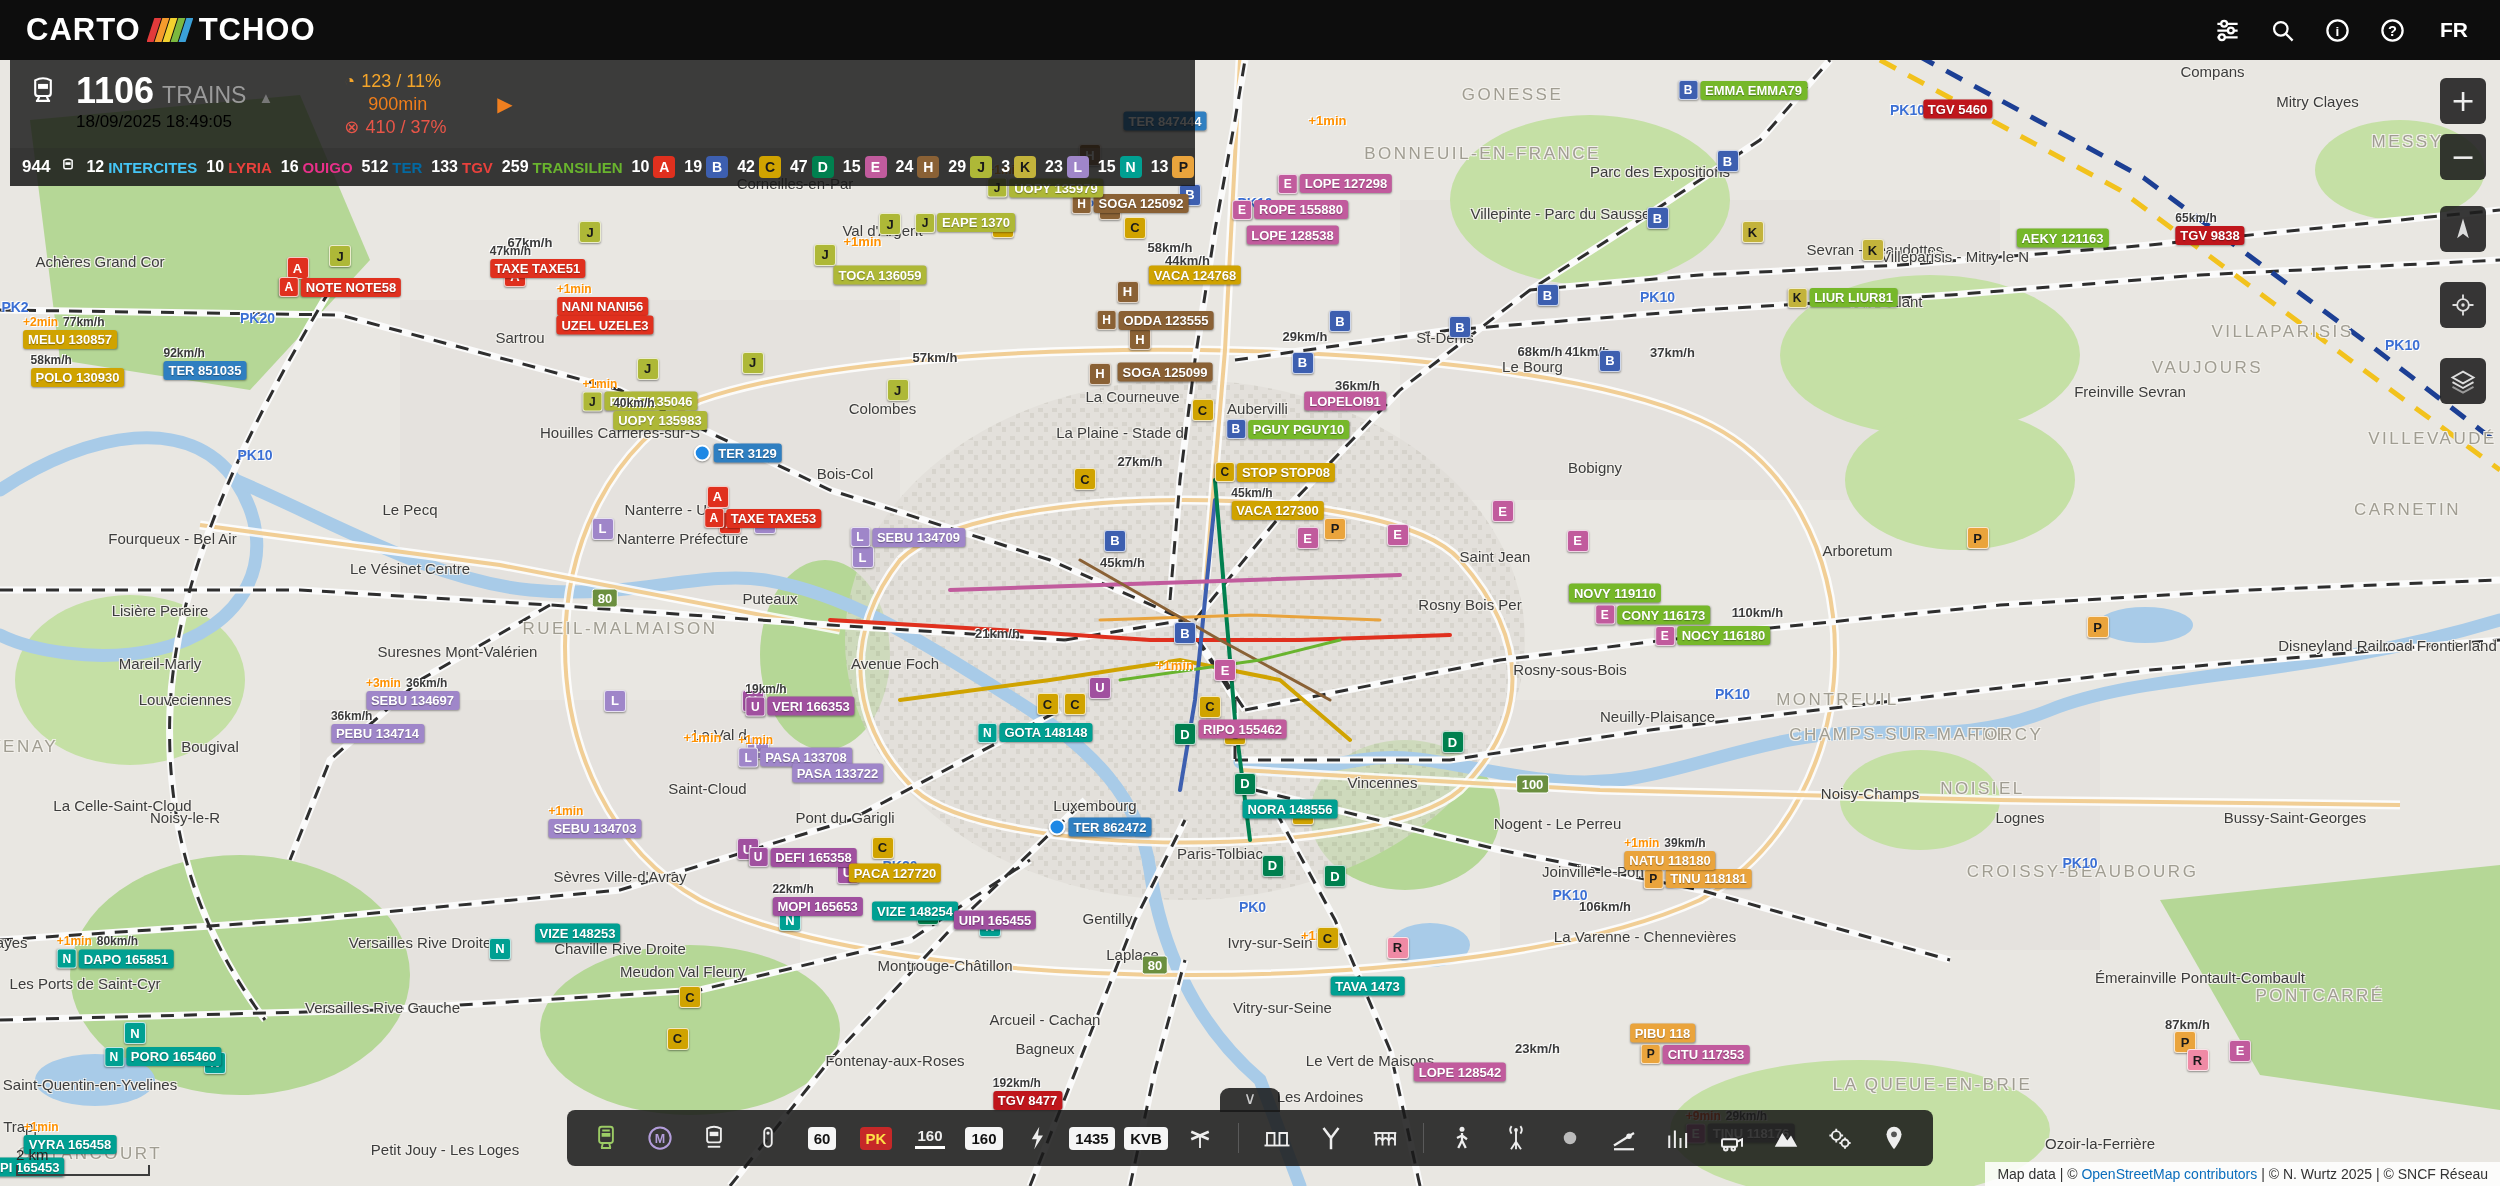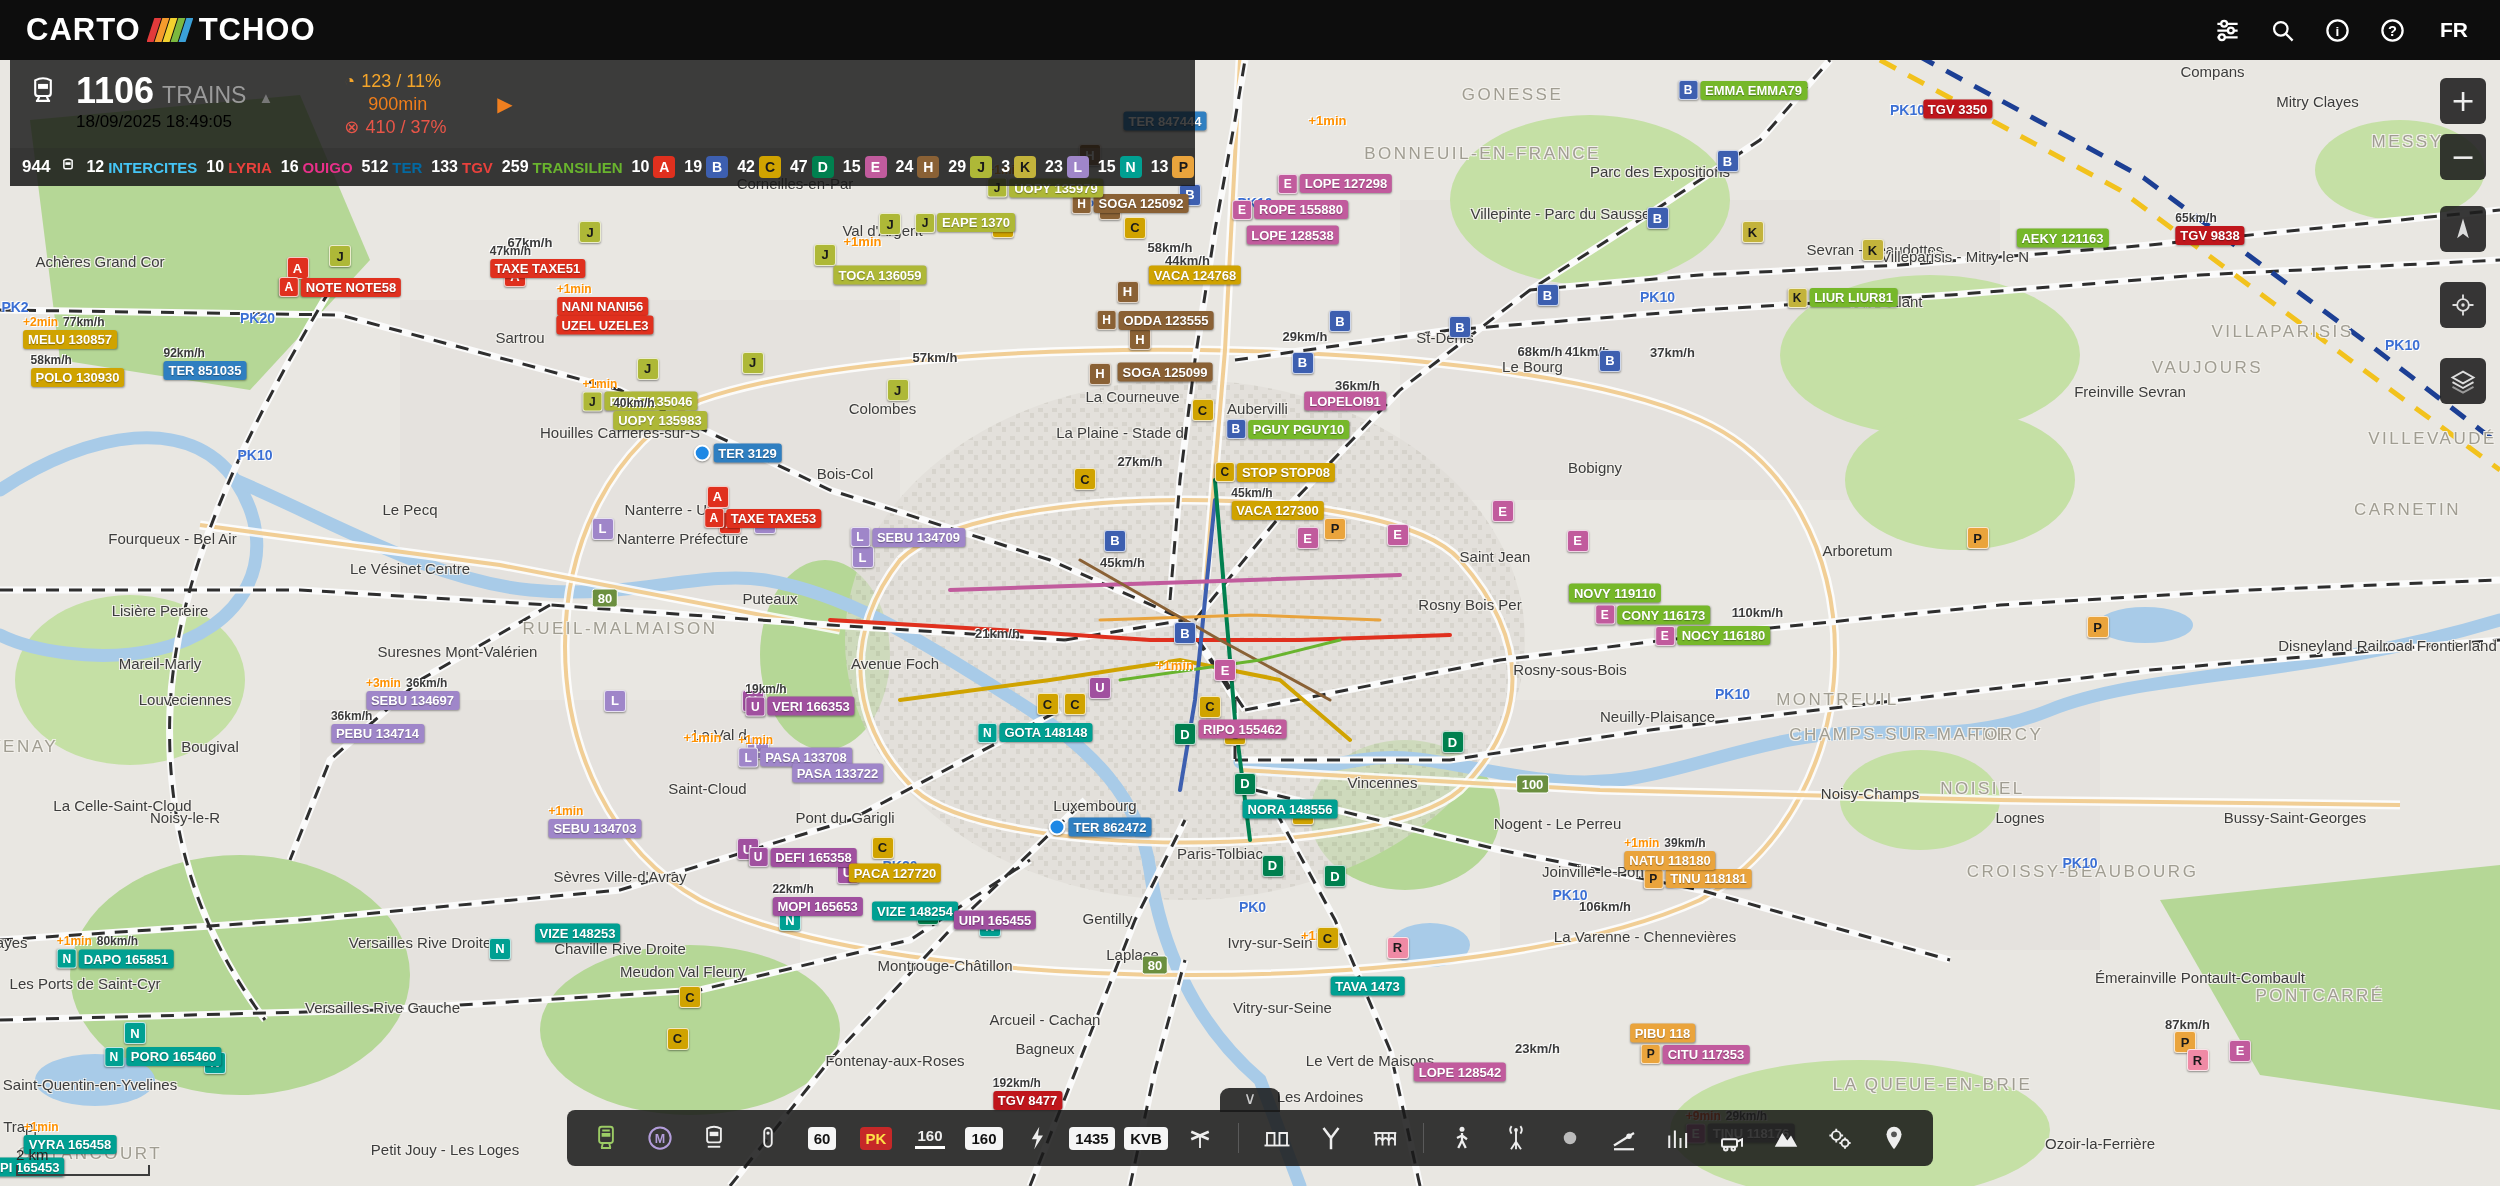--- a/index.html
+++ b/index.html
@@ -434,21 +434,21 @@
         </div>
       </div>
       <div class="marker" style="left: 69.7%; top: 7.6%;">
         <div class="mrow">
           <span class="mbadge" style="background: rgb(61, 95, 176); color: rgb(255, 255, 255);">B</span>
           <span class="mchip" style="background: rgb(118, 184, 42);">EMMA EMMA79</span>
         </div>
       </div>
       <div class="marker" style="left: 78.3%; top: 9.2%;">
         <div class="mrow">
-          <span class="mchip" style="background: rgb(192, 22, 28);">TGV 3350</span>
+          <span class="mchip" style="background: rgb(192, 22, 28);">TGV 5460</span>
         </div>
       </div>
       <div class="marker" style="left: 88.4%; top: 19.2%;">
         <div class="mtop"><span class="mspd">65km/h</span></div>
         <div class="mrow">
           <span class="mchip" style="background: rgb(192, 22, 28);">TGV 9838</span>
         </div>
       </div>
       <div class="marker" style="left: 53.4%; top: 15.5%;">
         <div class="mrow">
@@ -1144,14 +1144,17 @@
           <circle cx="12" cy="9" r="2.3" fill="#555"></circle>
         </svg>
       </button>
     </div>
 
   <div id="scalebar">
     <span>2 km</span>
     <div class="scale-line"></div>
   </div>
 
+  <div id="attribution">
+    <span>Map data | © </span><a class="attr-link">OpenStreetMap contributors</a><span> | © N. Wurtz 2025 | © SNCF Réseau</span>
+  </div>
 
 </div>
 
 </body></html>

